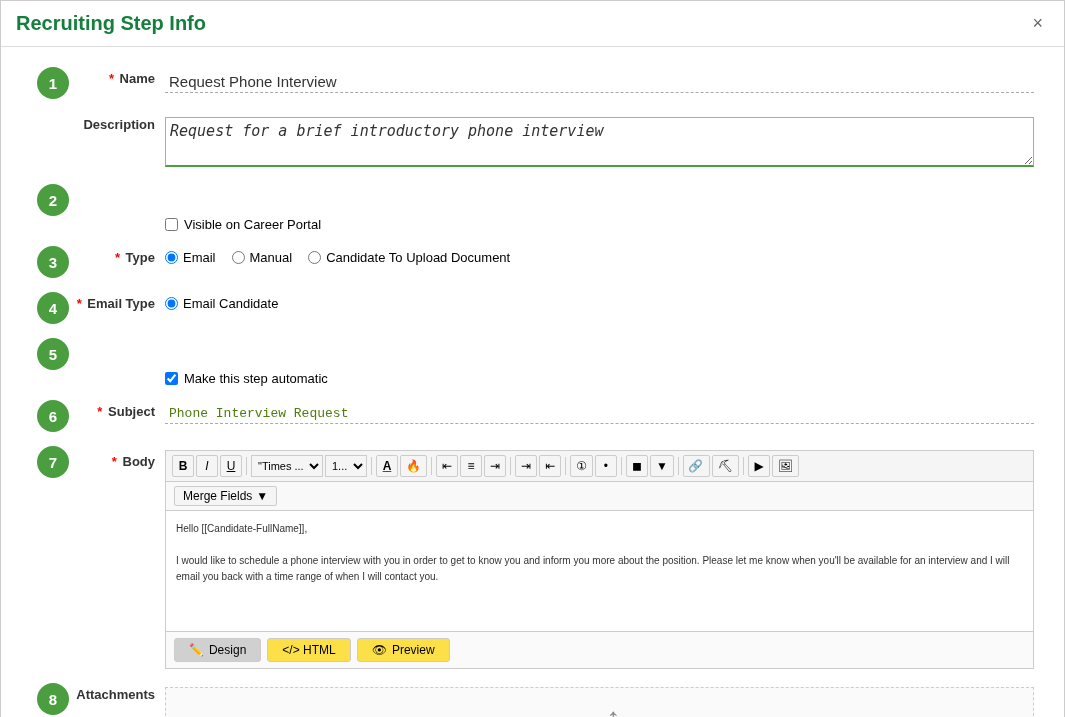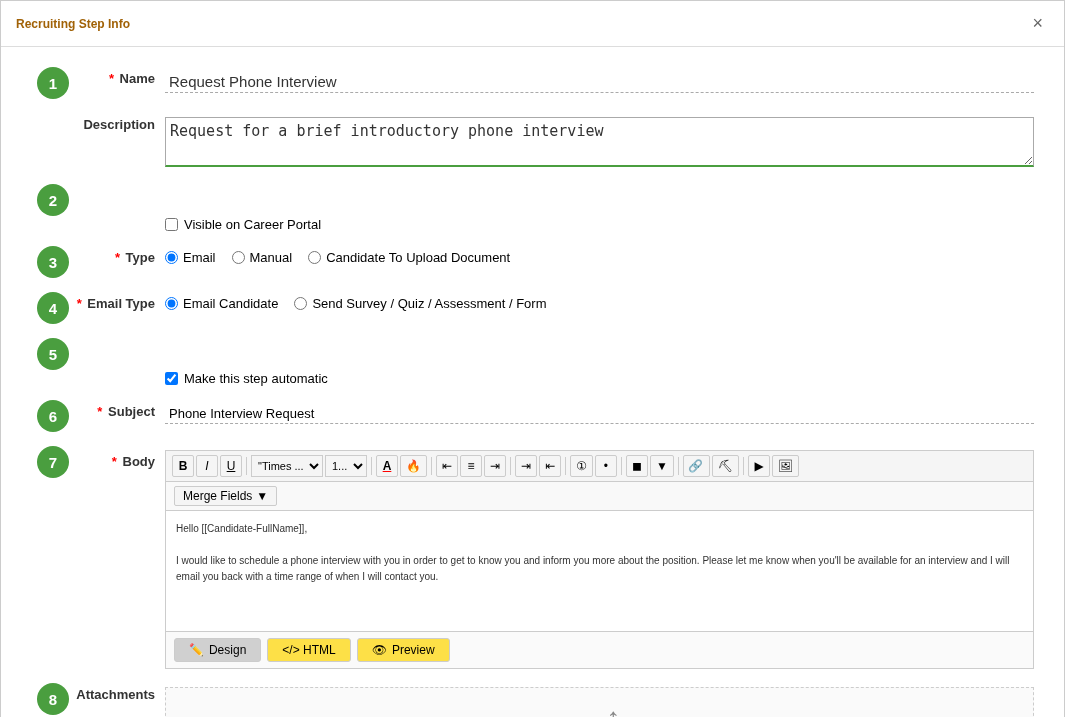--- a/index.html
+++ b/index.html
@@ -1,31 +1,31 @@
 <!DOCTYPE html>
 <html><head>
   <meta charset="utf-8">
   <style>
     * { box-sizing: border-box; margin: 0; padding: 0; }
     body { font-family: Arial, sans-serif; font-size: 13px; background: #f0f0f0; display: flex; align-items: center; justify-content: center; min-height: 717px; }
     .modal { background: #fff; width: 1065px; min-height: 717px; border: 1px solid #ccc; box-shadow: 0 2px 10px rgba(0,0,0,0.3); position: relative; display: flex; flex-direction: column; }
     .modal-header { padding: 10px 15px; border-bottom: 1px solid #ddd; display: flex; justify-content: space-between; align-items: center; }
-    .modal-title { font-size: 12px; font-weight: bold; color: #a16207; }
+    .modal-title { font-size: 20px; font-weight: bold; color: #15803d; }
     .close-btn { background: none; border: none; font-size: 18px; cursor: pointer; color: #666; padding: 2px 6px; }
     .modal-body { flex: 1; padding: 20px 30px; overflow-y: auto; }
     .form-row { display: flex; align-items: flex-start; margin-bottom: 14px; }
     .step-badge { width: 32px; height: 32px; background: #4a9e3f; border-radius: 50%; color: #fff; font-weight: bold; font-size: 15px; display: flex; align-items: center; justify-content: center; flex-shrink: 0; margin-right: 6px; }
     .required-star { color: red; margin-right: 2px; }
     .field-content { flex: 1; padding-top: 4px; }
     .text-input { width: 100%; border: none; border-bottom: 1px dashed #aaa; outline: none; padding: 2px 4px; font-size: 15px; color: #333; background: transparent; }
-    textarea.text-input { border: 1px solid #aaa; resize: vertical; min-height: 50px; padding: 4px; border-bottom: 2px solid #4a9e3f; }
+    textarea.text-input { border: 1px solid #aaa; resize: vertical; min-height: 50px; padding: 4px; border-bottom: 2px solid #4a9e3f; font-style: italic; }
     .checkbox-row { display: flex; align-items: center; gap: 6px; margin-top: 29px; }
     .radio-group { display: flex; align-items: center; gap: 16px; flex-wrap: wrap; }
     .radio-item { display: flex; align-items: center; gap: 5px; }
-    .subject-input { width: 100%; border: none; border-bottom: 1px dashed #aaa; outline: none; padding: 2px 4px; font-size: 13px; color: #000000; background: transparent; }
+    .subject-input { width: 100%; border: none; border-bottom: 1px dashed #aaa; outline: none; padding: 2px 4px; font-size: 13px; color: #4d7c0f; background: transparent; font-family: Liberation Mono, monospace; }
     .editor-container { border: 1px solid #ccc; width: 100%; }
     .editor-toolbar { background: #f5f5f5; padding: 4px 6px; display: flex; flex-wrap: wrap; gap: 2px; border-bottom: 1px solid #ccc; align-items: center; }
     .toolbar-btn { background: #f5f5f5; border: 1px solid #ccc; padding: 2px 5px; cursor: pointer; font-size: 12px; min-width: 22px; height: 22px; display: flex; align-items: center; justify-content: center; border-radius: 2px; }
     .toolbar-select { height: 22px; font-size: 11px; border: 1px solid #ccc; background: #f5f5f5; padding: 1px 2px; cursor: pointer; }
     .toolbar-divider { width: 1px; height: 18px; background: #ccc; margin: 0 2px; }
     .merge-fields-row { background: #f9f9f9; padding: 4px 8px; border-bottom: 1px solid #ccc; }
     .merge-btn { background: #f5f5f5; border: 1px solid #ccc; padding: 2px 8px; cursor: pointer; font-size: 12px; border-radius: 2px; display: flex; align-items: center; gap: 4px; text-align: center; }
     .editor-body { min-height: 120px; padding: 10px; font-size: 10px; color: #333; line-height: 1.6; overflow-y: auto; max-height: 160px; }
     .editor-tabs { display: flex; gap: 0; padding: 6px 8px; border-top: 1px solid #ccc; background: #fafafa; }
     .editor-tab { padding: 4px 14px; border: 1px solid #ccc; background: #fde047; cursor: pointer; font-size: 12px; border-radius: 3px; margin-right: 6px; display: flex; align-items: center; gap: 5px; }
@@ -114,24 +114,20 @@
       <div class="label-col">
         <span class="required-star">*</span>
         <span>Email Type</span>
       </div>
       <div class="field-content">
         <div class="radio-group">
           <div class="radio-item">
             <input type="radio" name="emailtype" checked="" style="">
             <label>Email Candidate</label>
           </div>
-          <div class="radio-item">
-            <input type="radio" name="emailtype" style="">
-            <label>Send Survey / Quiz / Assessment / Form</label>
-          </div>
         </div>
       </div>
     </div>
 
     <div class="form-row">
       <div class="badge-col">
         <div class="step-badge">5</div>
       </div>
       <div class="label-col"></div>
       <div class="field-content">

